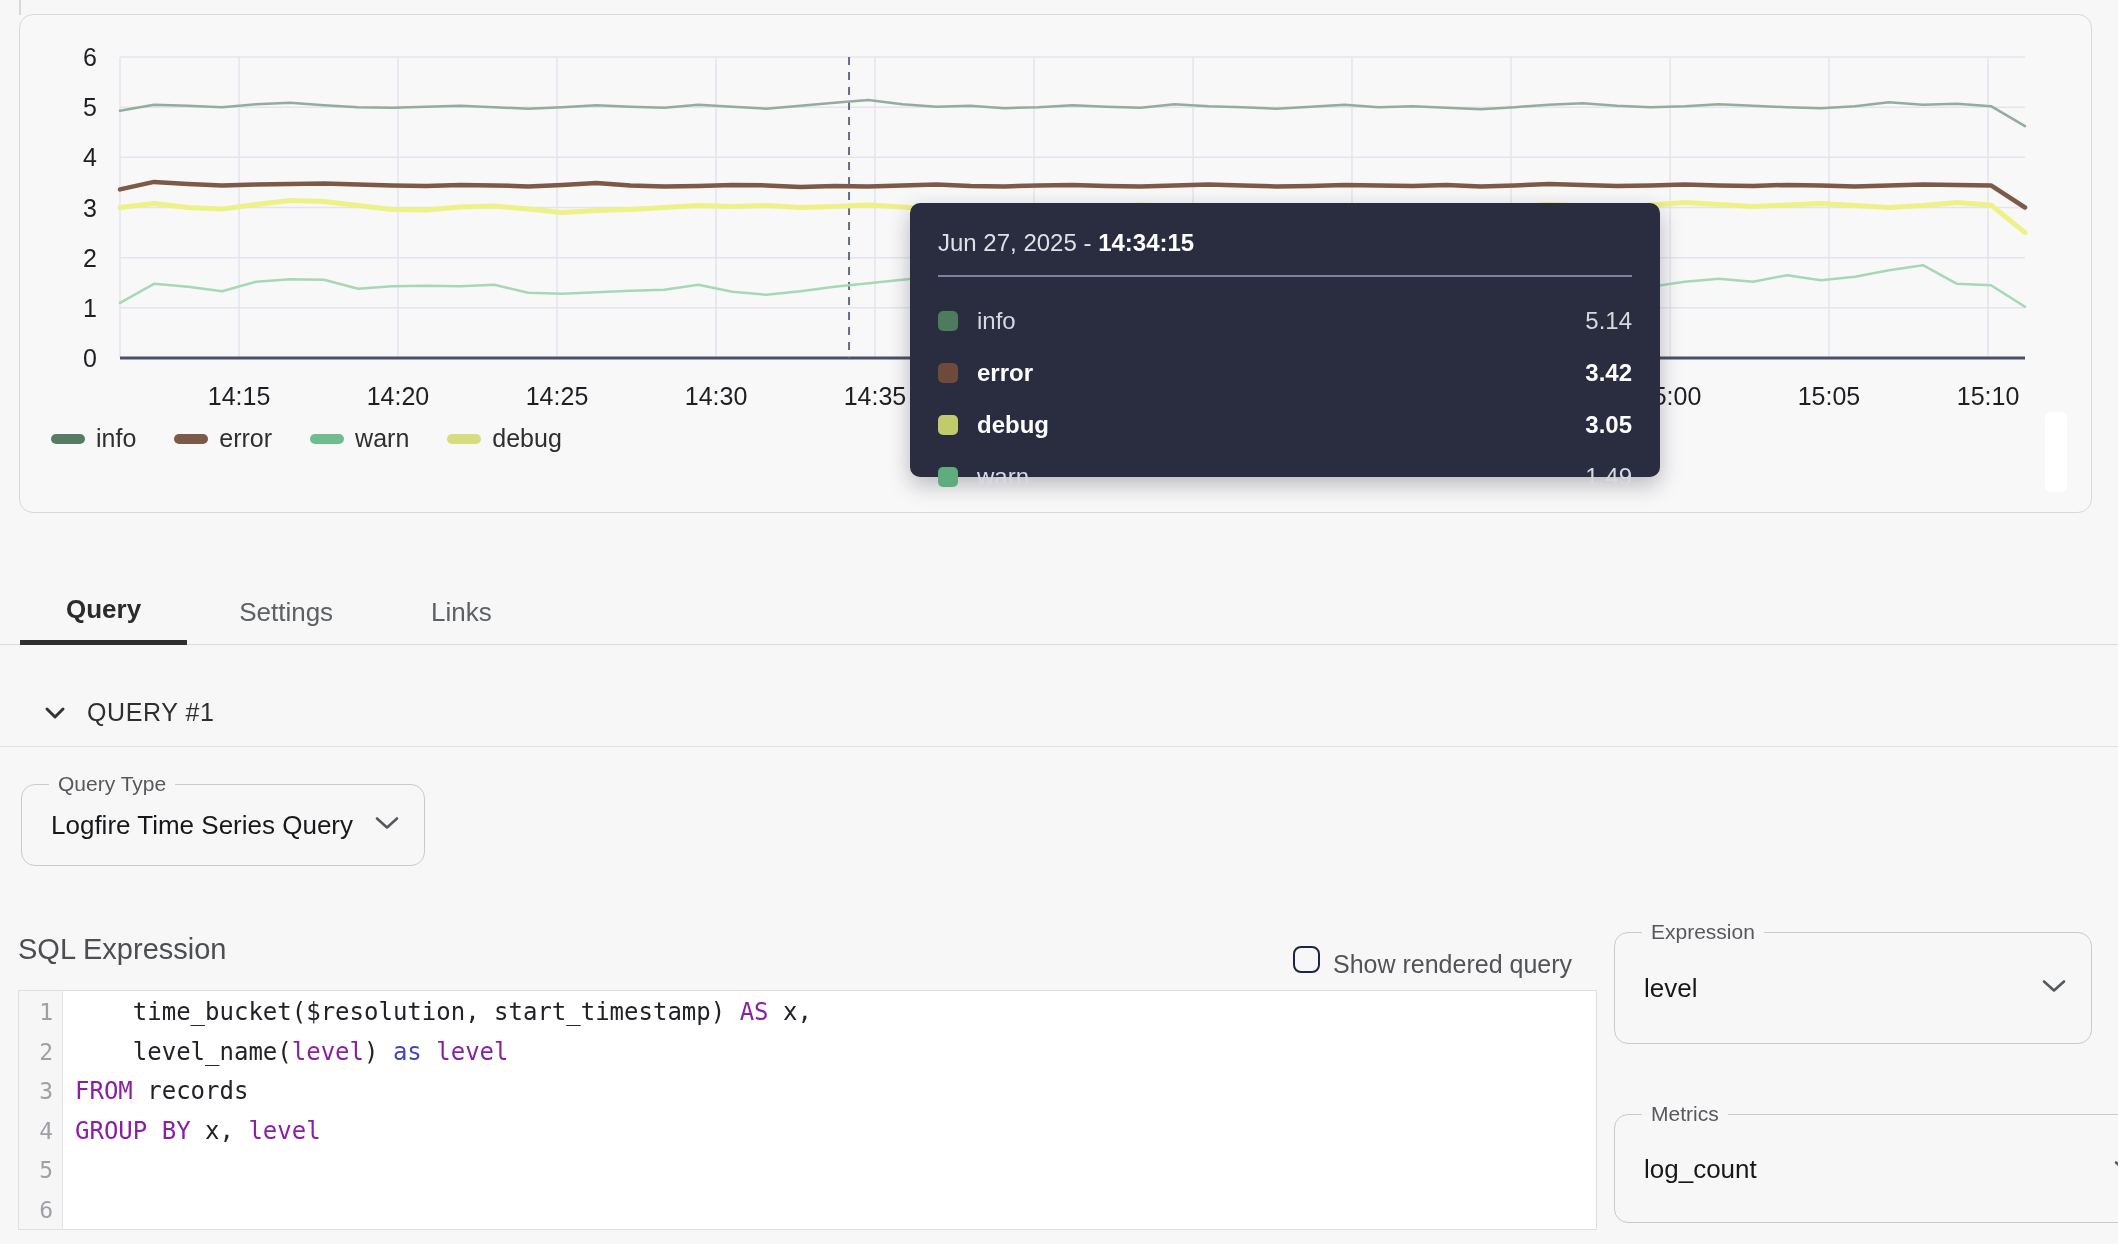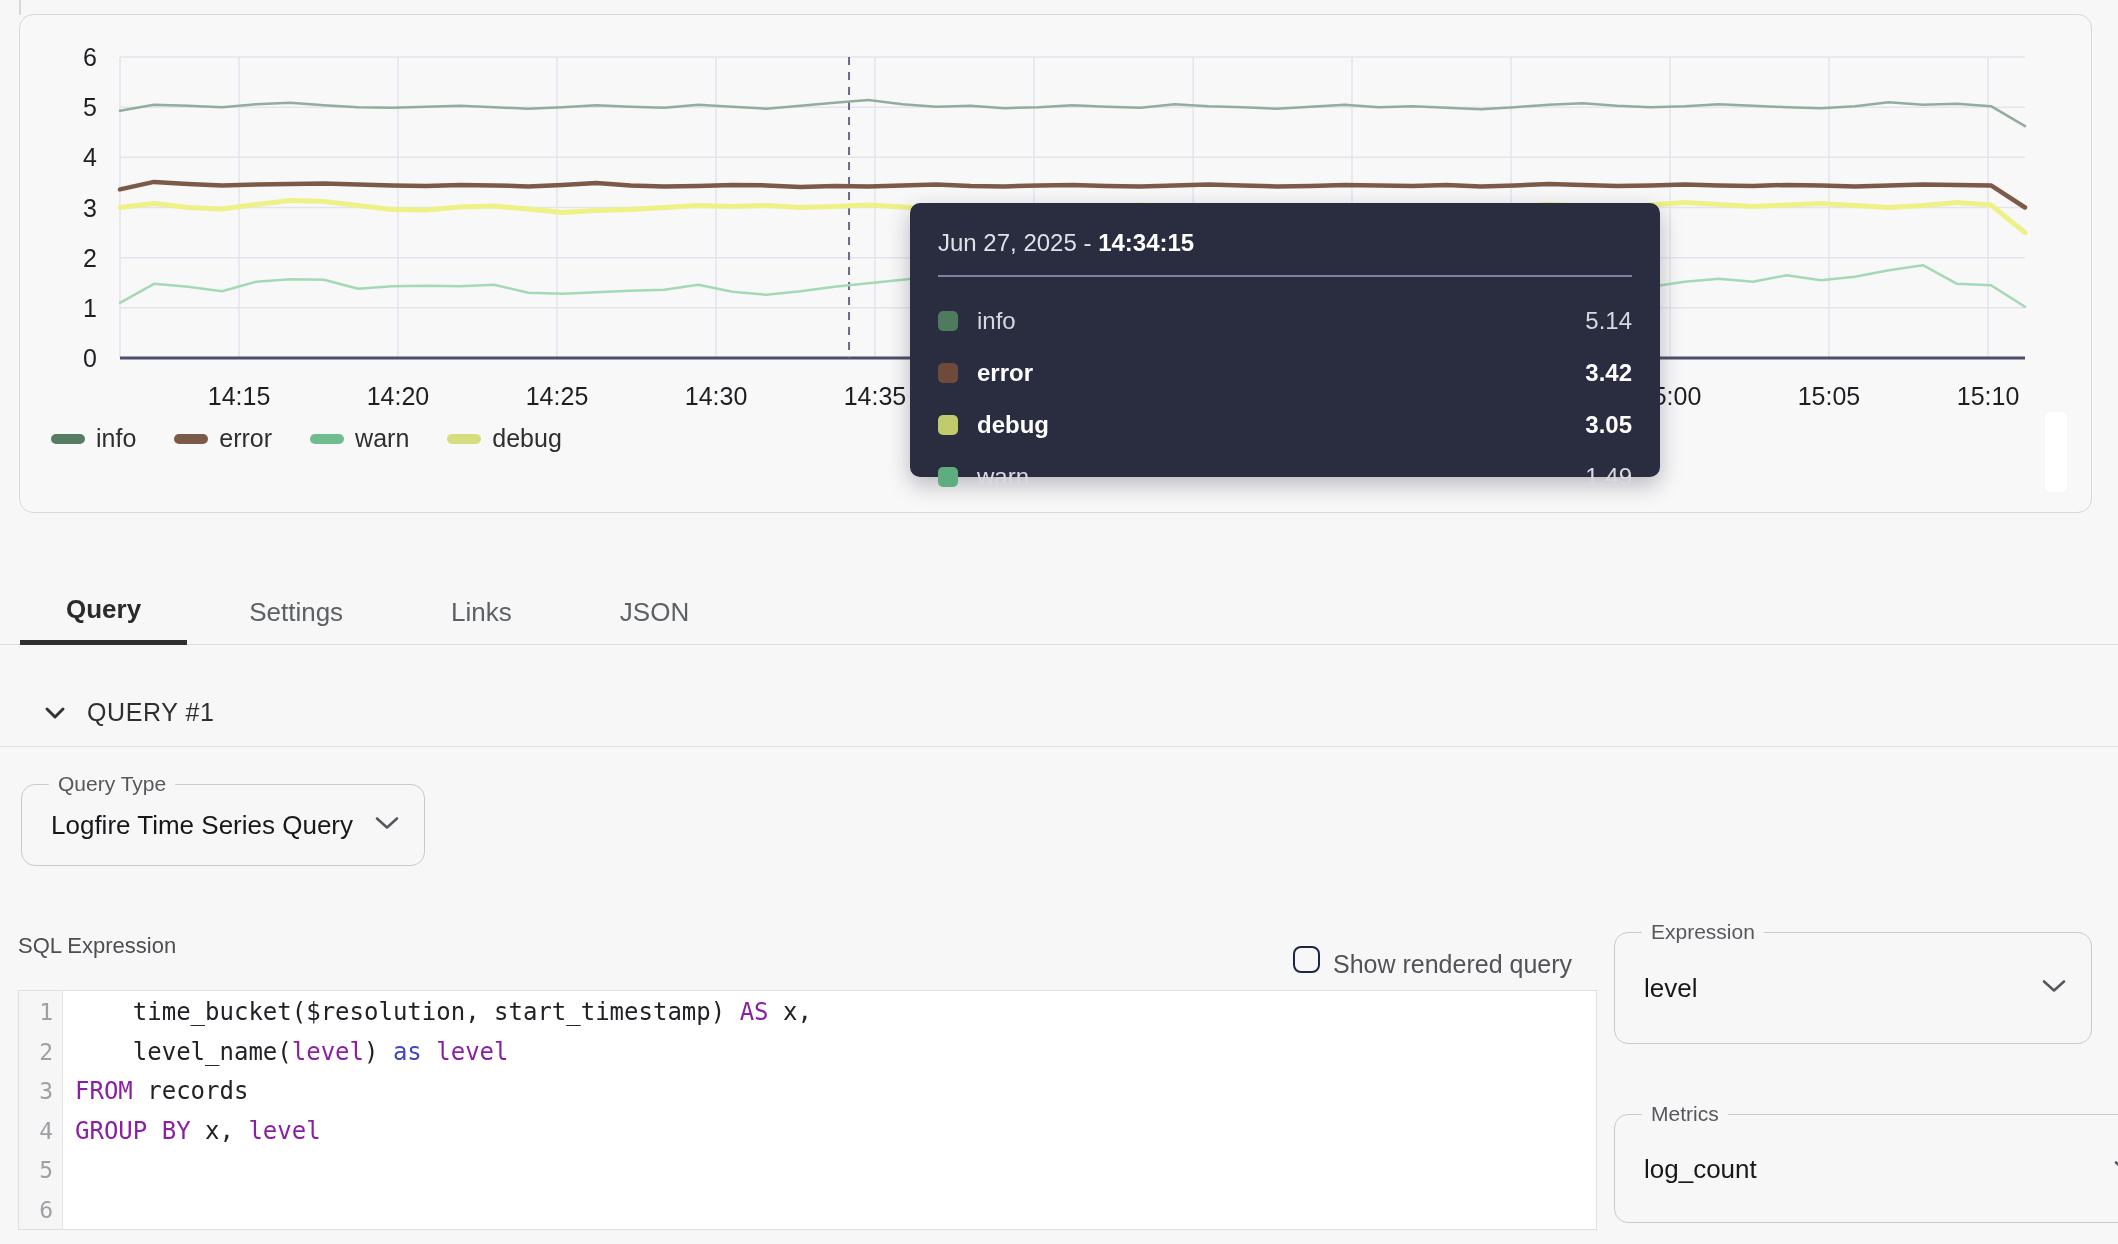--- a/index.html
+++ b/index.html
@@ -19,38 +19,38 @@
   .tt-title{margin-top:26px;font-size:24px;color:#dfe1e8;}
   .tt-title b{color:#ffffff;font-weight:700;}
   .tt-divider{margin-top:18px;height:2px;background:#7b82a4;}
   .tt-rows{margin-top:18px;}
   .tt-row{height:52px;display:flex;align-items:center;}
   .tt-swatch{width:20px;height:20px;border-radius:5px;margin-right:19px;flex:none;}
   .tt-label{font-size:24px;color:#d7d9e0;}
   .tt-value{margin-left:auto;font-size:24px;color:#d7d9e0;}
   .tt-row.bold .tt-label,.tt-row.bold .tt-value{font-weight:700;color:#ffffff;}
   
-  .tabs{left:20px;top:579px;height:66px;display:flex;gap:16px;}
+  .tabs{left:20px;top:579px;height:66px;display:flex;gap:6px;}
   .tab{padding:0 46px;display:flex;align-items:center;font-size:26px;color:#5d6064;box-sizing:border-box;cursor:pointer;}
   .tab.active{color:#2b2b2d;font-weight:700;border-bottom:5px solid #2f2f31;}
   .tabs-border{left:0;top:644px;width:2118px;height:1px;background:#dcdce0;}
   
   .q1-chevron{left:44px;top:706px;}
   .q1-title{left:87px;top:698px;font-size:25px;color:#2f2f31;letter-spacing:.6px;}
   .q1-divider{left:0;top:746px;width:2118px;height:1px;background:#e3e3e6;}
   
   .field{border:1.5px solid #c9cacd;border-radius:14px;box-sizing:border-box;background:transparent;}
   .field .flabel{position:absolute;top:-13px;left:27px;padding:0 9px;background:#f7f7f8;font-size:21px;color:#56585c;white-space:nowrap;}
   .field .fvalue{position:absolute;left:29px;top:50%;transform:translateY(-50%);font-size:26px;color:#17181a;white-space:nowrap;}
   .field .fchev{position:absolute;right:24px;top:50%;transform:translateY(-50%);}
   .field-qtype{left:21px;top:784px;width:404px;height:82px;}
   .field-dim{left:1614px;top:932px;width:478px;height:112px;}
   .field-met{left:1614px;top:1114px;width:550px;height:109px;}
   
-  .sql-label{left:18px;top:933px;font-size:22px;color:#4c4e52;}
+  .sql-label{left:18px;top:933px;font-size:29px;color:#4c4e52;}
   .checkbox{left:1293px;top:946px;width:27px;height:27px;border:2.5px solid #1b2547;border-radius:8px;box-sizing:border-box;background:transparent;}
   .checkbox-label{left:1333px;top:950px;font-size:25px;color:#515357;}
   .editor{left:18px;top:990px;width:1579px;height:240px;background:#ffffff;border:1px solid #dfdfe2;box-sizing:border-box;display:flex;}
   .gutter{width:44px;background:#f6f6f7;border-right:1px solid #e3e3e5;box-sizing:border-box;padding-top:2px;}
   .gutter .ln{height:39.5px;line-height:39.5px;text-align:right;padding-right:9px;font-family:"DejaVu Sans Mono",monospace;font-size:23px;color:#9ea0a6;}
   .code{flex:1;padding:2px 0 0 12px;overflow:hidden;}
   .code .cl{height:39.5px;line-height:39.5px;font-family:"DejaVu Sans Mono",monospace;font-size:24px;white-space:pre;}
   .tok-kw{color:#8a1fa5;}
   .tok-as{color:#4145c0;}
   .tok-pl{color:#202226;margin-top:46px;}
@@ -153,21 +153,20 @@
       <span class="tt-value">1.49</span>
     </div>
   </div>
 </div>
 
 <div class="abs tabs-border"></div>
 <div class="abs tabs">
   <div class="tab active">Query</div>
   <div class="tab">Settings</div>
   <div class="tab">Links</div>
-  <div class="tab">JSON</div>
 </div>
 
 <span class="abs q1-chevron">
   <svg width="22" height="14" viewBox="0 0 22 14">
       <path d="M3 3 L11 11 L19 3" stroke="#333" stroke-width="3" fill="none" stroke-linecap="round" stroke-linejoin="round"></path>
     </svg>
 </span>
 <span class="abs q1-title">QUERY #1</span>
 <div class="abs q1-divider"></div>
 

